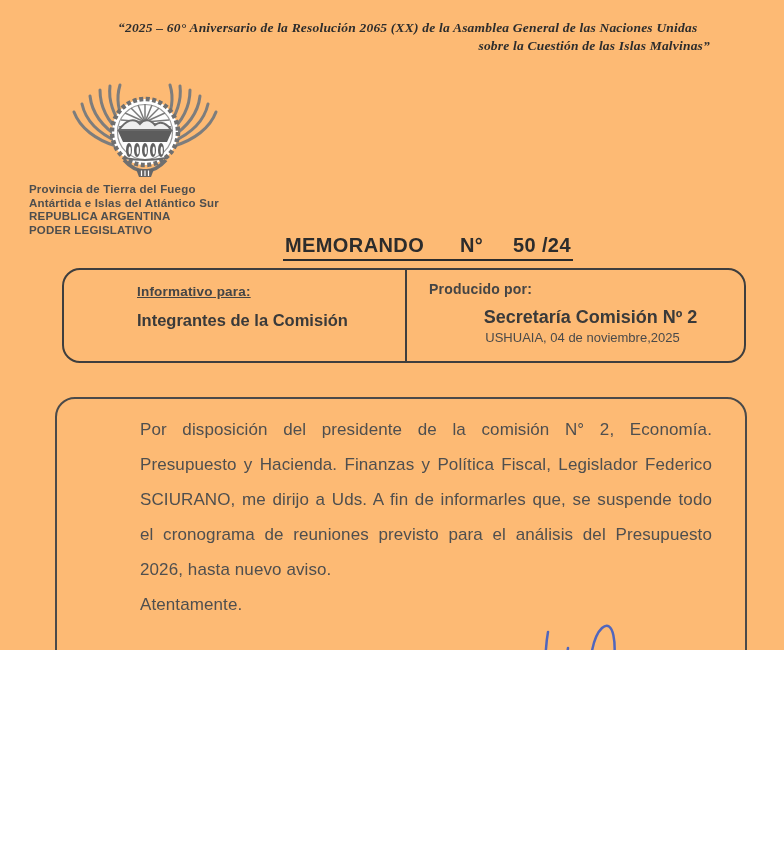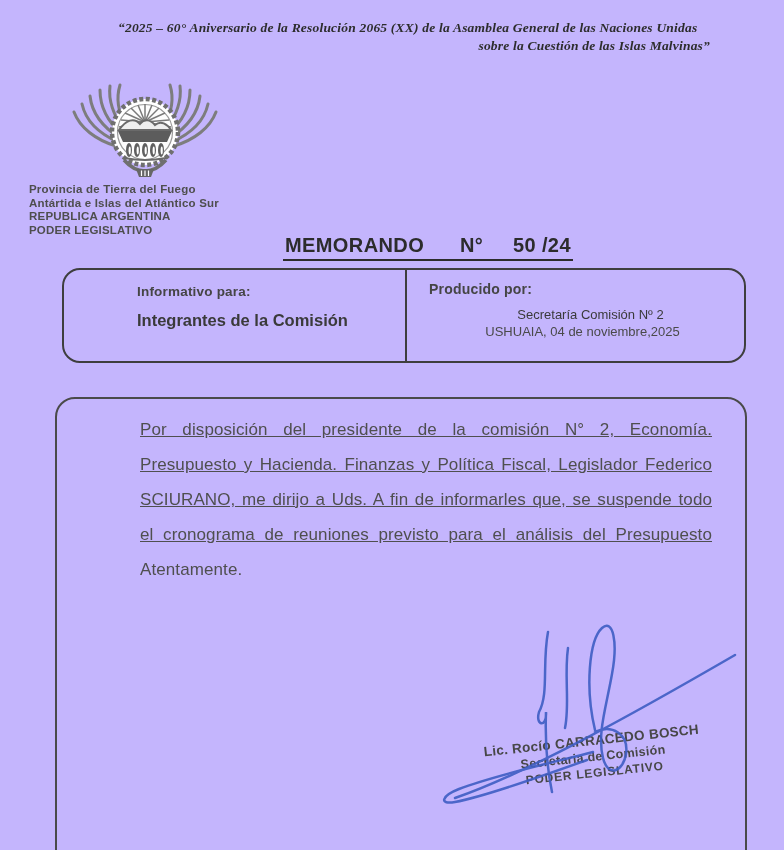--- a/index.html
+++ b/index.html
@@ -1,20 +1,20 @@
 <!DOCTYPE html>
 <html><head>
 <meta charset="utf-8">
 <style>
   html,body { margin:0; padding:0; }
   .page {
     position: relative;
     width: 784px;
-    height: 850px;
-    background: #c4b5fd;
+    height: 650px;
+    background: #fdba74;
     overflow: hidden;
     font-family: "Liberation Sans", sans-serif;
   }
   
   .quote-l1, .quote-l2 {
     position: absolute;
     font-family: "Liberation Serif", serif;
     font-style: italic;
     font-weight: bold;
     font-size: 13.5px;
@@ -50,47 +50,47 @@
     border: 2px solid #3e3e3e; border-radius: 18px;
     box-sizing: border-box;
   }
   .info-divider {
     position: absolute; left: 341px; top: -1px; bottom: -1px;
     width: 2px; background: #3e3e3e;
   }
   .info-left { position: absolute; left: 0; top: 0; width: 341px; height: 100%; }
   .info-right { position: absolute; left: 343px; top: 0; right: 0; height: 100%; }
   .info-label { font-size: 13.5px; font-weight: bold; color: #454545; letter-spacing: .2px; }
-  .info-left .info-label { margin: 14px 0 8px 73px; }
+  .info-left .info-label { margin: 14px 0 8px 73px; text-decoration: underline; }
   .info-left .info-value {
     margin: 12px 0 0 73px; font-size: 16.5px; font-weight: bold; color: #3a3a3a;
   }
   .info-right .info-label { margin: 11px 4px 0 22px; font-size: 14px; }
   .info-right .info-value {
     margin: 10px 0 0 0; text-align: center; padding-left: 30px;
-    font-size: 13px; font-weight: normal; color: #3a3a3a;
+    font-size: 18px; font-weight: bold; color: #3a3a3a;
   }
   .info-right .info-date {
     margin: 2px 0 16px 0; text-align: center; padding-left: 14px;
     font-size: 13px; color: #4a4a4a;
   }
   
   .body-box {
     position: absolute; left: 55px; top: 397px;
     width: 692px; height: 480px;
     border: 2.5px solid #4a4a4a; border-radius: 20px;
     box-sizing: border-box;
   }
   .body-text {
     position: absolute; left: 83px; top: 13px; width: 572px;
     font-size: 17px; line-height: 35px; color: #4f4f4f;
     letter-spacing: 0.1px;
   }
   .body-line { text-align: left; }
-  .body-line.jl { text-align: justify; text-align-last: justify; text-decoration: underline; }
+  .body-line.jl { text-align: justify; text-align-last: justify; }
   
   .stamp {
     position: absolute; left: 468px; top: 733px; width: 250px;
     text-align: center; color: #474747; font-weight: bold;
     transform: rotate(-6deg);
     letter-spacing: 0.3px;
   }
   .stamp .s1 { font-size: 13.5px; }
   .stamp .s2 { font-size: 12.5px; margin-top: 2px; }
   .stamp .s3 { font-size: 12px; margin-top: 2px; letter-spacing: 0.8px; }
@@ -191,20 +191,21 @@
       <div class="info-date">USHUAIA, 04 de noviembre,2025</div>
     </div>
   </div>
 
   <div class="body-box">
     <div class="body-text">
       <div class="body-line jl">Por disposición del presidente de la comisión N° 2, Economía.</div>
       <div class="body-line jl">Presupuesto y Hacienda. Finanzas y Política Fiscal, Legislador Federico</div>
       <div class="body-line jl">SCIURANO, me dirijo a Uds. A fin de informarles que, se suspende todo</div>
       <div class="body-line jl">el cronograma de reuniones previsto para el análisis del Presupuesto</div>
+      <div class="body-line">2026, hasta nuevo aviso.</div>
       <div class="body-line">Atentamente.</div>
     </div>
   </div>
 
   <div class="stamp">
     <div class="s1">Lic. Rocío CARRACEDO BOSCH</div>
     <div class="s2">Secretaria de Comisión</div>
     <div class="s3">PODER LEGISLATIVO</div>
   </div>
 

